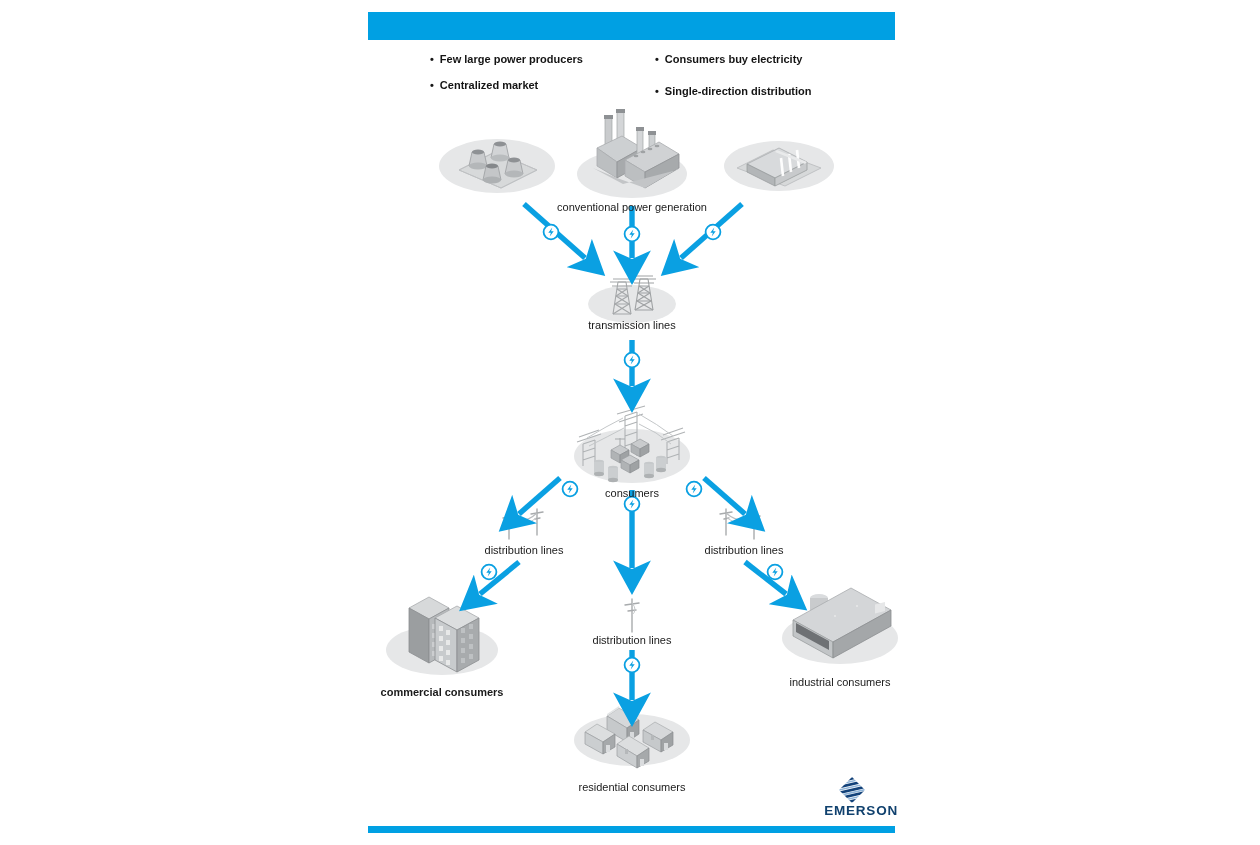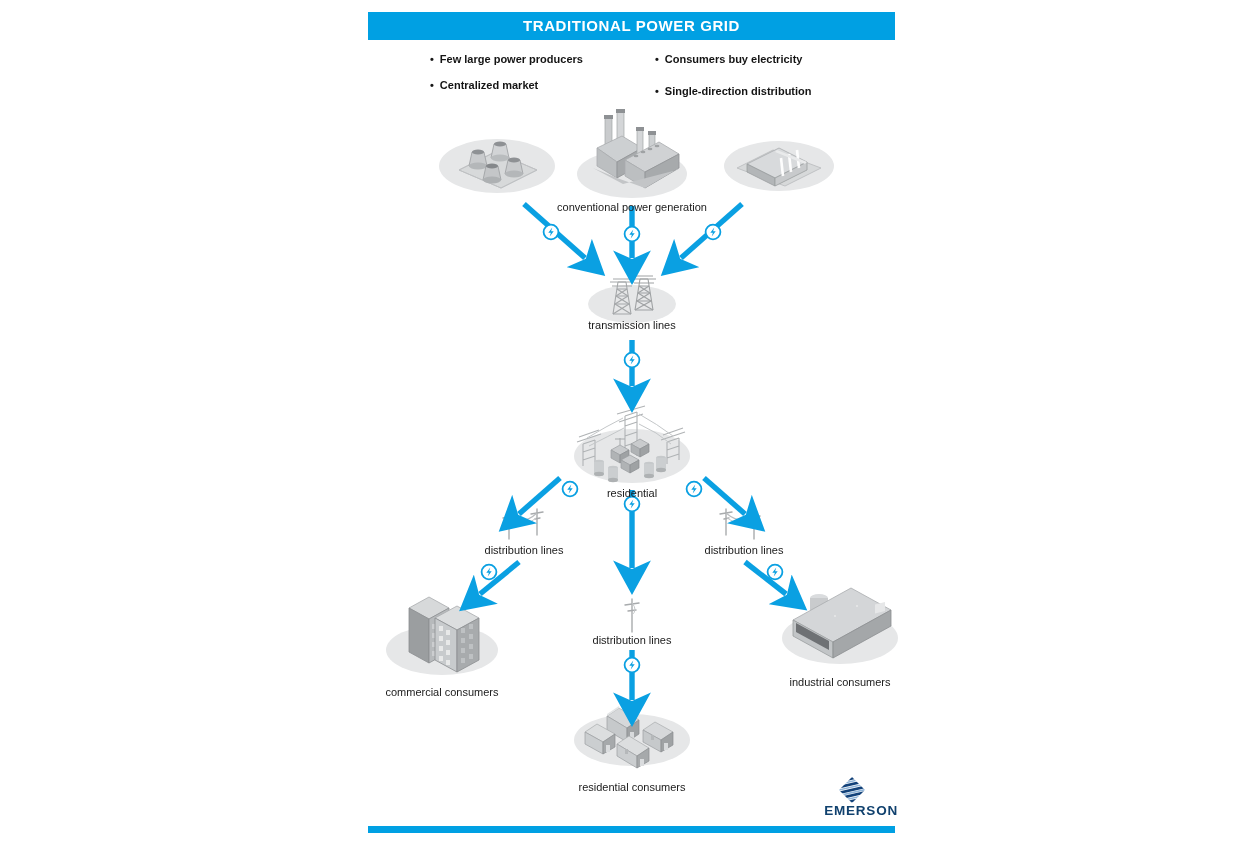--- a/index.html
+++ b/index.html
@@ -44,21 +44,20 @@
   #emerson-wordmark{position:absolute;left:806px;top:803px;width:92px;
       text-align:right;color:#10416e;font-size:13.5px;font-weight:bold;
       letter-spacing:.8px;}
 </style>
 </head>
 <body>
 
 <div id="page">
 
   <div class="bar" id="header-bar"></div>
-  <div id="header-title">TRADITIONAL POWER GRID</div>
 
   <div class="bullet" id="bullet-0">
     <span class="dot">•</span><span>Few large power producers</span>
   </div>
   <div class="bullet" id="bullet-1">
     <span class="dot">•</span><span>Centralized market</span>
   </div>
   <div class="bullet" id="bullet-2">
     <span class="dot">•</span><span>Consumers buy electricity</span>
   </div>
@@ -389,25 +388,25 @@
       <use href="#bolt-badge" x="632" y="504"></use>
       <use href="#bolt-badge" x="694" y="489"></use>
       <use href="#bolt-badge" x="489" y="572"></use>
       <use href="#bolt-badge" x="632" y="665"></use>
       <use href="#bolt-badge" x="775" y="572"></use>
     </g>
   </svg>
 
   <div class="node-label" style="left:632px;top:201px;">conventional power generation</div>
   <div class="node-label" style="left:632px;top:319px;">transmission lines</div>
-  <div class="node-label" style="left:632px;top:487px;">residential</div>
+  <div class="node-label" style="left:632px;top:487px;">consumers</div>
   <div class="node-label" style="left:524px;top:544px;">distribution lines</div>
   <div class="node-label" style="left:632px;top:634px;">distribution lines</div>
   <div class="node-label" style="left:744px;top:544px;">distribution lines</div>
-  <div class="node-label" style="left:442px;top:686px;">commercial consumers</div>
+  <div class="node-label" style="left:442px;top:686px;font-weight:bold;">commercial consumers</div>
   <div class="node-label" style="left:632px;top:781px;">residential consumers</div>
   <div class="node-label" style="left:840px;top:676px;">industrial consumers</div>
 
   <svg id="emerson-logo" viewBox="0 0 92 46">
     <g transform="translate(46,14)">
       <polygon points="0,-13 13,0 0,13 -13,0" fill="#ffffff"></polygon>
       <g clip-path="none">
         <polygon points="0,-13 13,0 0,13 -13,0" fill="none"></polygon>
       </g>
       <defs>

